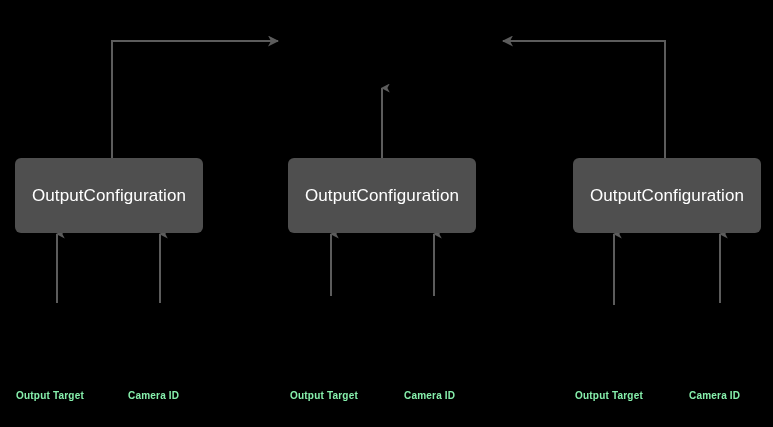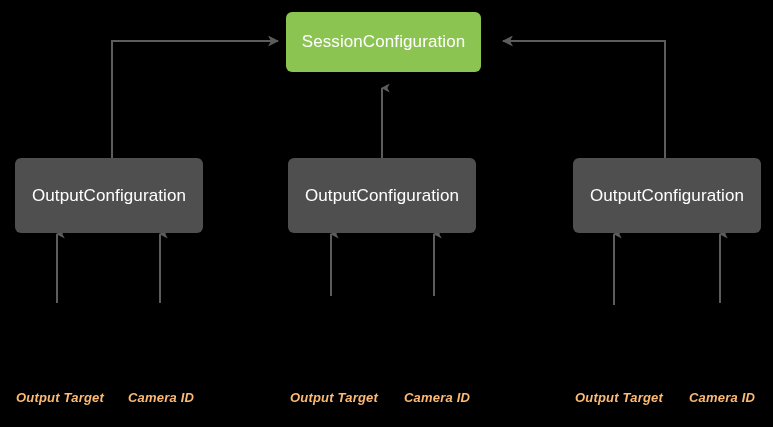--- a/index.html
+++ b/index.html
@@ -40,27 +40,26 @@
     background: #4f4f4f;
     top: 158px;
     height: 75px;
   }
   .node-output.oc1 { left: 15px;  width: 188px; }
   .node-output.oc2 { left: 288px; width: 188px; }
   .node-output.oc3 { left: 573px; width: 188px; }
 
   .leaf-label {
     position: absolute;
-    color: #fdba74;
-    font-size: 13px;
+    color: #86efac;
+    font-size: 10px;
     font-weight: 700;
     letter-spacing: 0.2px;
     white-space: nowrap;
     top: 390px;
-    font-style: italic;
   }
 
   .connector {
     position: absolute;
     left: 0;
     top: 0;
     width: 773px;
     height: 427px;
     pointer-events: none;
   }
@@ -107,21 +106,20 @@
     </g>
 
     <g>
       <path d="M614,305 L614,234" stroke="#5c5c5c" stroke-width="2" fill="none" marker-end="url(#arrowUp)"></path>
     </g>
     <g>
       <path d="M720,303 L720,234" stroke="#5c5c5c" stroke-width="2" fill="none" marker-end="url(#arrowUp)"></path>
     </g>
   </svg>
 
-  <div class="node node-session">SessionConfiguration</div>
 
   <div class="node node-output oc1">OutputConfiguration</div>
 
   <div class="node node-output oc2">OutputConfiguration</div>
 
   <div class="node node-output oc3">OutputConfiguration</div>
 
   <div class="leaf-label" style="left:16px;">Output Target</div>
   <div class="leaf-label" style="left:128px;">Camera ID</div>
 

